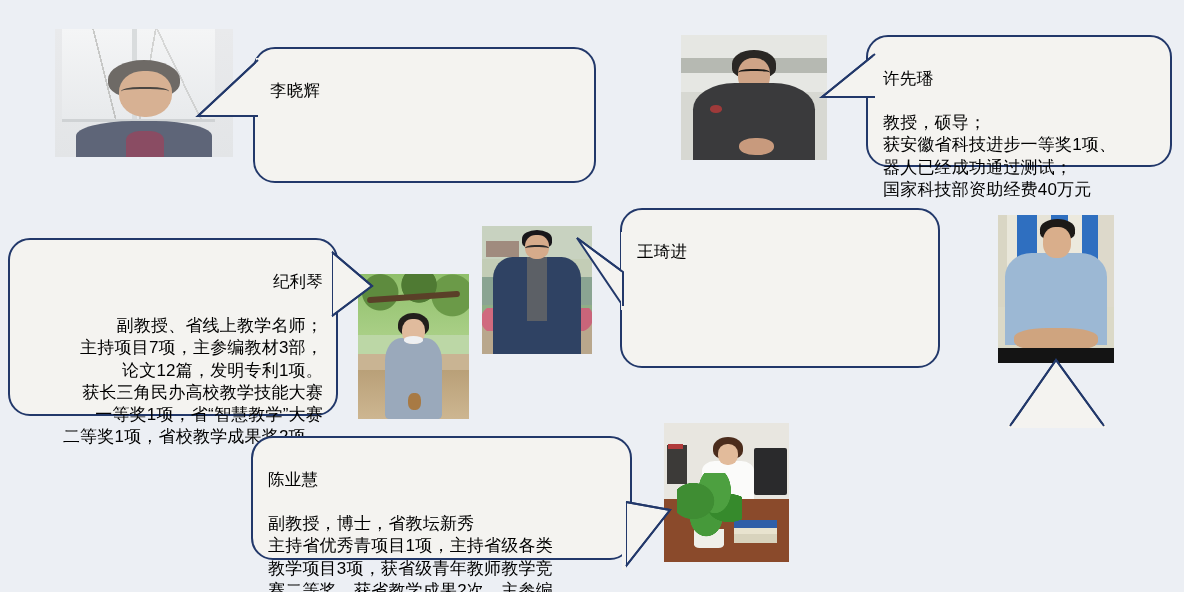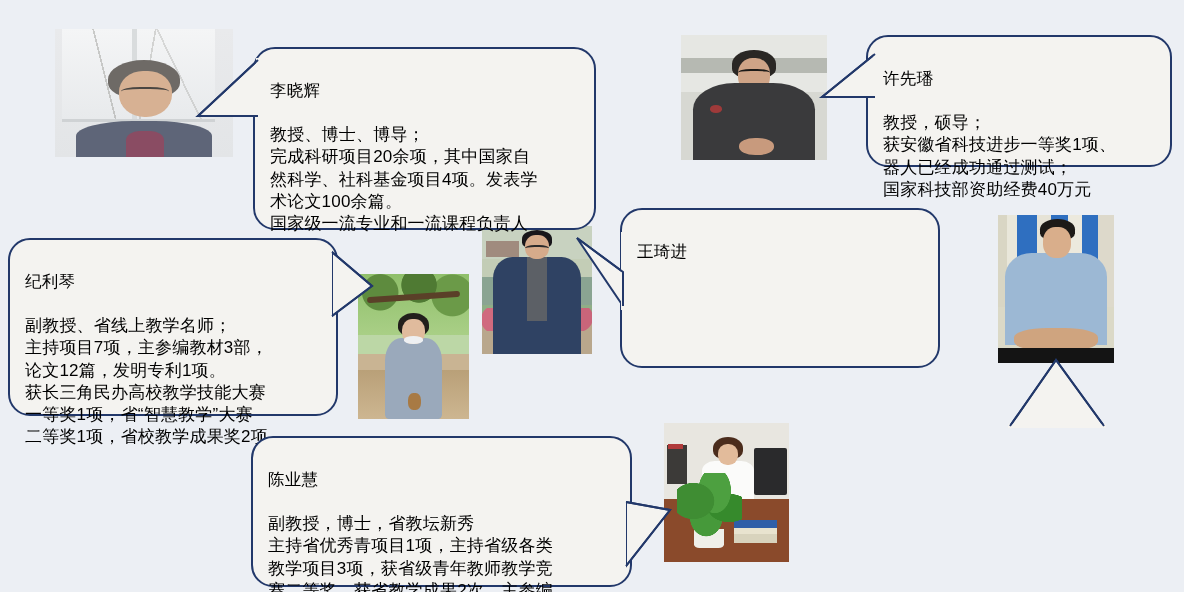--- a/index.html
+++ b/index.html
@@ -288,27 +288,22 @@
         <div class="glass"></div>
       <div class="body"></div>
         <div class="shirt"></div>
     </div>
   </div>
   <svg class="tail" style="left:196px; top:58px; width:80px; height:90px;">
     <polygon points="62,2 2,58 62,58" fill="#f4f3f0" stroke="#22386a" stroke-width="2"></polygon>
     <line x1="62" y1="0" x2="62" y2="60" stroke="#f4f3f0" stroke-width="4"></line>
     <polyline points="62,2 2,58 62,58" fill="none" stroke="#22386a" stroke-width="2"></polyline>
   </svg>
-  <div class="callout" style="left:253px; top:47px; width:343px; height:183px;">
+  <div class="callout" style="left:253px; top:47px; width:343px; height:136px;">
     <span class="nm">李晓辉</span>
-    <span class="bd">教授、博士、博导；
-完成科研项目20余项，其中国家自
-然科学、社科基金项目4项。发表学
-术论文100余篇。
-国家级一流专业和一流课程负责人</span>
   </div>
 
   <div class="photo p-xxf" style="left:681px; top:35px; width:146px; height:125px;">
     <div class="inner">
       <div class="board"></div>
       <div class="hair"></div>
         <div class="face"></div>
         <div class="glass"></div>
       <div class="body"></div>
         <div class="badge"></div>
@@ -338,21 +333,21 @@
         <div class="face"></div>
       <div class="collar"></div>
         <div class="bag"></div>
     </div>
   </div>
   <svg class="tail" style="left:330px; top:250px; width:60px; height:85px;">
     <polygon points="2,2 42,36 2,66" fill="#f4f3f0" stroke="#22386a" stroke-width="2"></polygon>
     <line x1="0" y1="0" x2="0" y2="70" stroke="#f4f3f0" stroke-width="4"></line>
     <polyline points="2,2 42,36 2,66" fill="none" stroke="#22386a" stroke-width="2"></polyline>
   </svg>
-  <div class="callout" style="left:8px; top:238px; width:330px; height:178px;">
+  <div class="callout" style="left:8px; top:238px; width:330px; height:178px;text-align:right;">
     <span class="nm">纪利琴</span>
     <span class="bd">副教授、省线上教学名师；
 主持项目7项，主参编教材3部，
 论文12篇，发明专利1项。
 获长三角民办高校教学技能大赛
 一等奖1项，省“智慧教学”大赛
 二等奖1项，省校教学成果奖2项。</span>
   </div>
 
   <div class="photo p-wqj" style="left:482px; top:226px; width:110px; height:128px;">
@@ -406,21 +401,21 @@
         <div class="books"></div>
         <div class="pot"></div>
         <div class="plant"></div>
     </div>
   </div>
   <svg class="tail" style="left:624px; top:500px; width:60px; height:78px;">
     <polygon points="2,2 46,10 2,66" fill="#f4f3f0" stroke="#22386a" stroke-width="2"></polygon>
     <line x1="0" y1="0" x2="0" y2="70" stroke="#f4f3f0" stroke-width="4"></line>
     <polyline points="2,2 46,10 2,66" fill="none" stroke="#22386a" stroke-width="2"></polyline>
   </svg>
-  <div class="callout" style="left:251px; top:436px; width:381px; height:151px;">
+  <div class="callout" style="left:251px; top:436px; width:381px; height:124px;">
     <span class="nm">陈业慧</span>
     <span class="bd">副教授，博士，省教坛新秀
 主持省优秀青项目1项，主持省级各类
 教学项目3项，获省级青年教师教学竞
 赛二等奖，获省教学成果2次，主参编
 教材2部，论文20余篇。</span>
   </div>
 
 </div>
 

